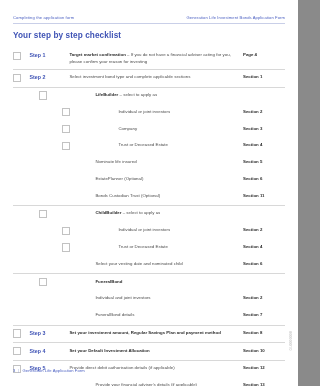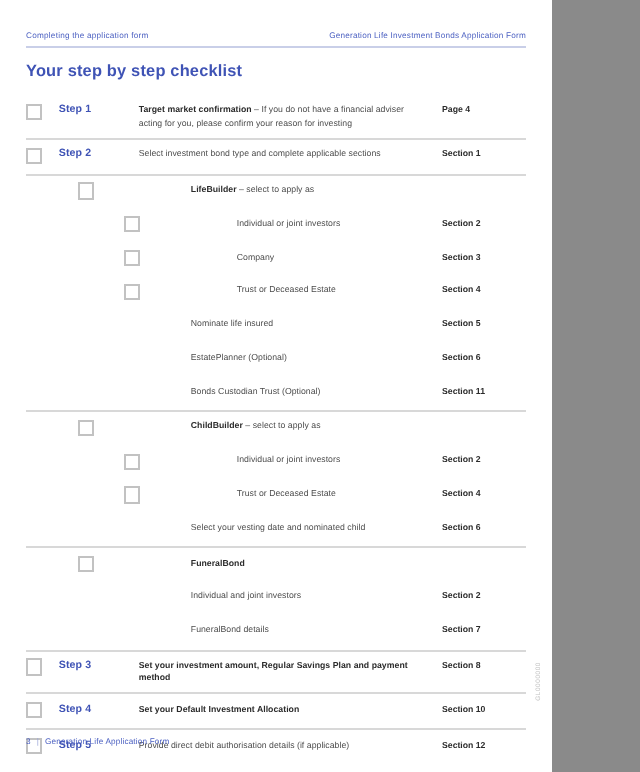--- a/index.html
+++ b/index.html
@@ -2,21 +2,21 @@
 <html><head>
 <meta charset="utf-8">
 <style>
   html, body {
     margin: 0;
     padding: 0;
     background: #8a8a8a;
   }
   #page {
     position: relative;
-    width: 276px;
+    width: 298px;
     height: 386px;
     background: #ffffff;
     overflow: hidden;
     font-family: "Liberation Sans", sans-serif;
     -webkit-font-smoothing: antialiased;
   }
 
   
   .hdr {
     position: absolute;

